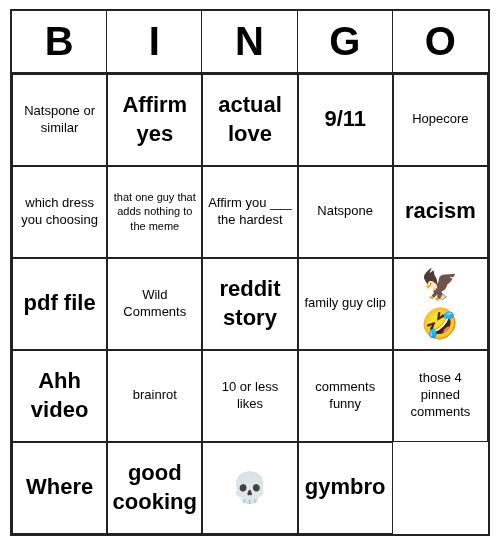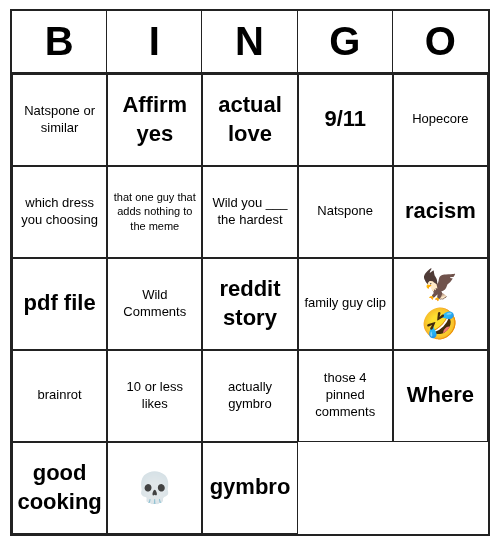--- a/index.html
+++ b/index.html
@@ -70,30 +70,31 @@
       <div class="bingo-letter">O</div>
     </div>
   <div class="bingo-grid">
   <div class="bingo-cell">Natspone or similar</div>
       <div class="bingo-cell bold-text">Affirm yes</div>
       <div class="bingo-cell bold-text">actual love</div>
       <div class="bingo-cell bold-text">9/11</div>
       <div class="bingo-cell">Hopecore</div>
       <div class="bingo-cell">which dress you choosing</div>
       <div class="bingo-cell small-text">that one guy that adds nothing to the meme</div>
-      <div class="bingo-cell">Wild you ___ the hardest</div>
+      <div class="bingo-cell">Affirm you ___ the hardest</div>
       <div class="bingo-cell">Natspone</div>
       <div class="bingo-cell bold-text">racism</div>
       <div class="bingo-cell bold-text">pdf file</div>
       <div class="bingo-cell">Wild Comments</div>
       <div class="bingo-cell bold-text">reddit story</div>
       <div class="bingo-cell">family guy clip</div>
       <div class="bingo-cell emoji-cell">🦅<br>🤣</div>
+      <div class="bingo-cell bold-text">Ahh video</div>
       <div class="bingo-cell">brainrot</div>
       <div class="bingo-cell">10 or less likes</div>
-      <div class="bingo-cell">actually gymbro</div>
+      <div class="bingo-cell">comments funny</div>
       <div class="bingo-cell">those 4 pinned comments</div>
       <div class="bingo-cell bold-text">Where</div>
       <div class="bingo-cell bold-text">good cooking</div>
       <div class="bingo-cell emoji-cell">💀</div>
       <div class="bingo-cell bold-text">gymbro</div>
     </div>
 </div>
 
 </body></html>

